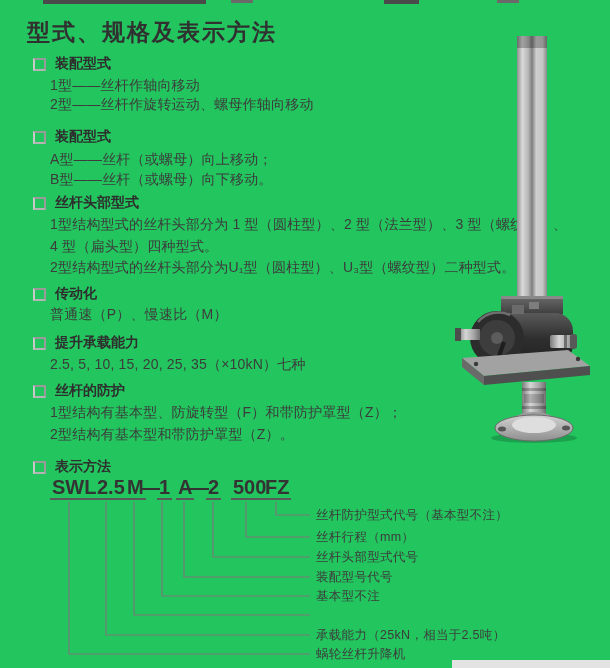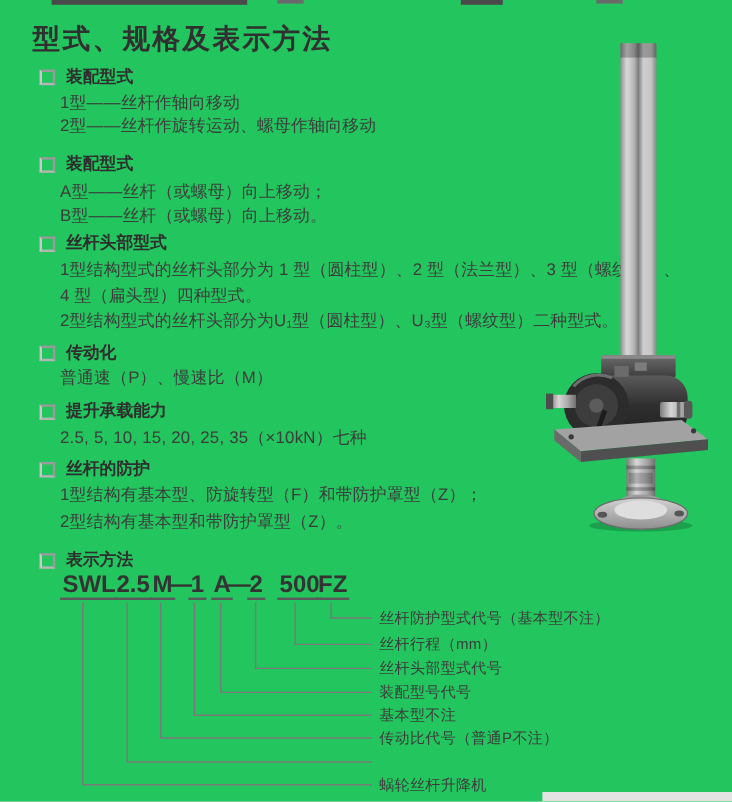--- a/index.html
+++ b/index.html
@@ -67,21 +67,21 @@
     <span>装配型式</span>
   </div>
   <div class="body-line" style="top:77px;">1型——丝杆作轴向移动</div>
   <div class="body-line" style="top:96px;">2型——丝杆作旋转运动、螺母作轴向移动</div>
 
   <div class="sec-head" style="top:128px;">
     <span class="bullet"></span>
     <span>装配型式</span>
   </div>
   <div class="body-line" style="top:151px;">A型——丝杆（或螺母）向上移动；</div>
-  <div class="body-line" style="top:171px;">B型——丝杆（或螺母）向上移动。</div>
+  <div class="body-line" style="top:171px;">B型——丝杆（或螺母）向下移动。</div>
 
   <div class="sec-head" style="top:194px;">
     <span class="bullet"></span>
     <span>丝杆头部型式</span>
   </div>
   <div class="body-line" style="top:216px;">1型结构型式的丝杆头部分为 1 型（圆柱型）、2 型（法兰型）、3 型（螺纹型）、</div>
   <div class="body-line" style="top:238px;">4 型（扁头型）四种型式。</div>
   <div class="body-line" style="top:259px;">2型结构型式的丝杆头部分为U₁型（圆柱型）、U₃型（螺纹型）二种型式。</div>
 
   <div class="sec-head" style="top:285px;">
@@ -130,21 +130,21 @@
       <path d="M106,502 L106,635 L310,635"></path>
       <path d="M69,502  L69,654  L310,654"></path>
     </g>
   </svg>
 
   <div class="callout-label" style="top:508px;">丝杆防护型式代号（基本型不注）</div>
   <div class="callout-label" style="top:530px;">丝杆行程（mm）</div>
   <div class="callout-label" style="top:550px;">丝杆头部型式代号</div>
   <div class="callout-label" style="top:570px;">装配型号代号</div>
   <div class="callout-label" style="top:589px;">基本型不注</div>
-  <div class="callout-label" style="top:608px;">传动比代号（普通P不注）</div>
+  <div class="callout-label" style="top:628px;">承载能力（25kN，相当于2.5吨）</div>
   <div class="callout-label" style="top:647px;">蜗轮丝杆升降机</div>
 
   <svg class="photo-svg" width="170" height="415" viewBox="0 0 170 415">
     <defs>
       <linearGradient id="shaftGrad" x1="0" y1="0" x2="1" y2="0">
         <stop offset="0" stop-color="#8f8f8f"></stop>
         <stop offset="0.18" stop-color="#d9d9d9"></stop>
         <stop offset="0.38" stop-color="#b5b5b5"></stop>
         <stop offset="0.50" stop-color="#7e7e7e"></stop>
         <stop offset="0.64" stop-color="#cfcfcf"></stop>

